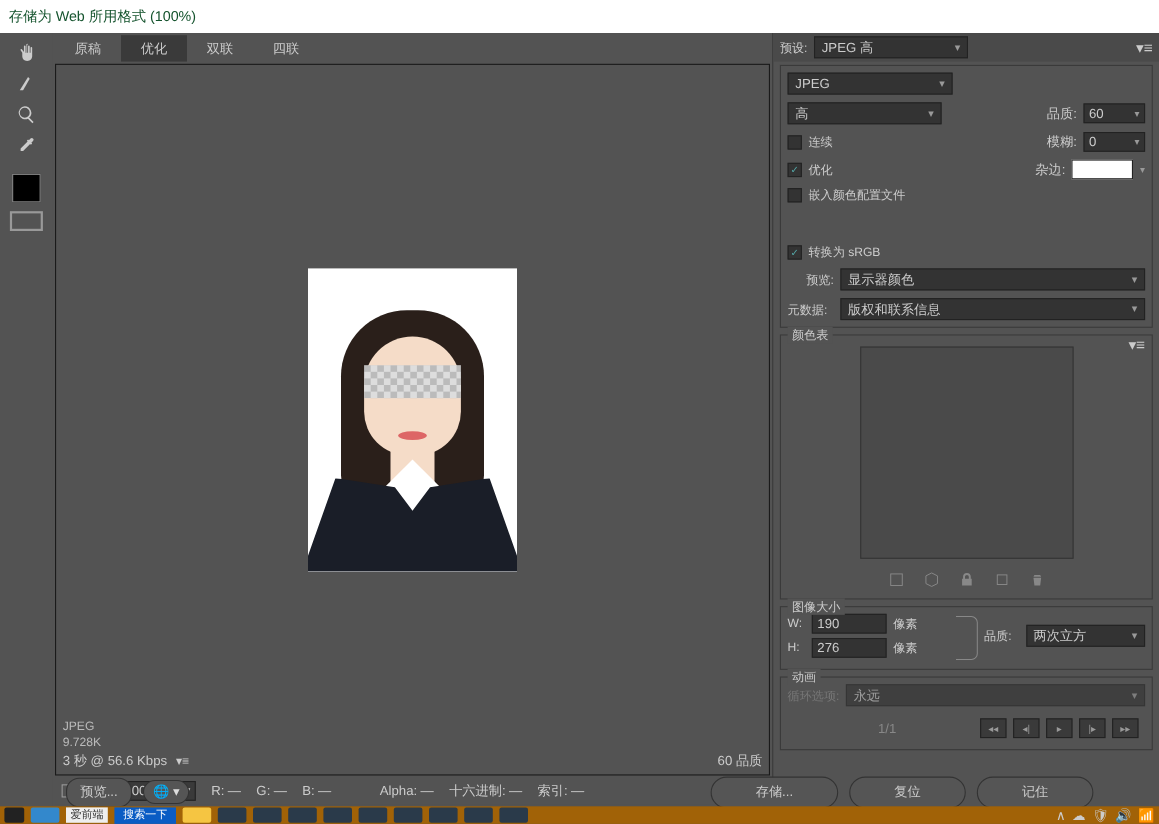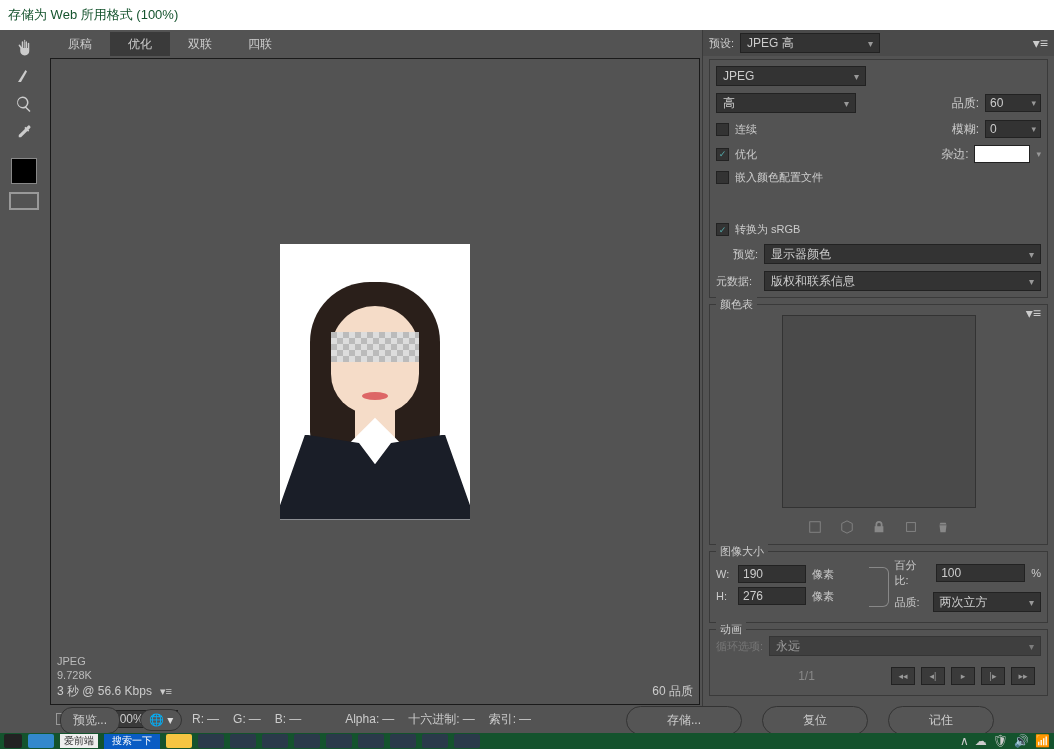--- a/index.html
+++ b/index.html
@@ -54,24 +54,24 @@
 .iconrow{display:flex;justify-content:center;gap:18px;padding:4px 0}
 .iconrow svg{width:14px;height:14px;fill:#888}
 .imgsize .row{margin-bottom:4px}
 .imgsize .num{width:68px}
 .imgsize .unit{font-size:11px}
 .link{width:20px;height:40px;border:1px solid #888;border-left:none;border-radius:0 6px 6px 0;margin:0 6px}
 .anim .sel{max-width:none;flex:1}
 .playrow{display:flex;align-items:center;justify-content:space-between;padding:4px 6px}
 .playctrl{display:flex;gap:6px}
 .playbtn{width:24px;height:18px;background:#3a3a3a;border:1px solid #222;display:flex;align-items:center;justify-content:center;font-size:9px;color:#999}
-.footer{position:absolute;bottom:16px;left:0;right:0;height:26px;display:flex;align-items:center;padding:0 60px;gap:20px}
+.footer{position:absolute;bottom:16px;left:0;right:0;height:26px;display:flex;align-items:center;padding:0 60px;gap:10px}
 .fbtn{padding:4px 12px;background:#555;border:1px solid #333;border-radius:12px;font-size:12px;color:#ddd;display:flex;align-items:center;gap:6px}
 .fbtn.big{padding:5px 40px;border-radius:16px}
-.taskbar{position:absolute;bottom:0;left:0;right:0;height:16px;background:#14532d;display:flex;align-items:center;padding:0 4px;gap:6px}
+.taskbar{position:absolute;bottom:0;left:0;right:0;height:16px;background:#a16207;display:flex;align-items:center;padding:0 4px;gap:6px}
 .tb{width:26px;height:14px;background:#2a3a4a;border-radius:2px}
 .tb.y{background:#f5c542}
 .searchbox{width:56px;height:15px;background:#0a5cc4;color:#fff;font-size:10px;display:flex;align-items:center;justify-content:center}
 .sysicons{margin-left:auto;display:flex;gap:6px;font-size:10px;color:#888}
 .menuglyph{font-size:14px;color:#ccc;cursor:pointer}
 </style>
 </head>
 <body>
 
 <div class="titlebar">
@@ -251,27 +251,20 @@
             <span class="label" style="min-width:16px">H:</span>
             <div class="num">
                 <span>276</span>
               </div>
             <span class="unit">像素</span>
           </div>
         </div>
         <div class="link"></div>
         <div style="flex:1">
           <div class="row">
-            <span class="label">百分比:</span>
-            <div class="num" style="width:90px">
-                <span>100</span>
-              </div>
-            <span class="unit">%</span>
-          </div>
-          <div class="row">
             <span class="label">品质:</span>
             <div class="sel" style="max-width:110px">
                 <span>两次立方</span>
               </div>
           </div>
         </div>
       </div>
     </div>
 
     <div class="panel anim">

